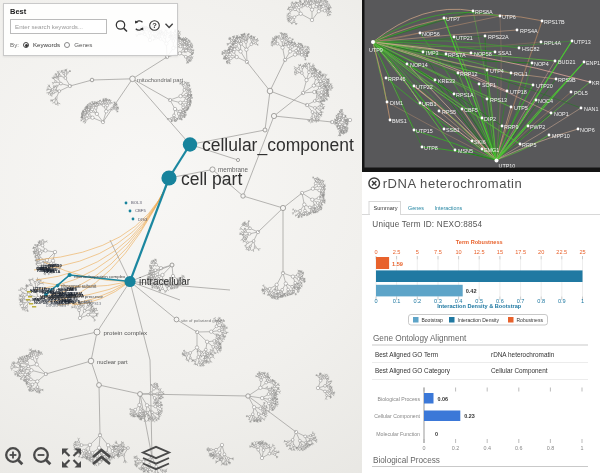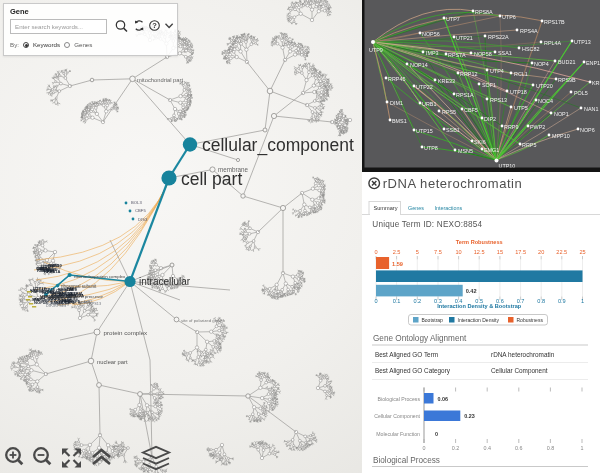--- a/index.html
+++ b/index.html
@@ -1446,21 +1446,21 @@
       <line x1="188.4" y1="215.5" x2="188.4" y2="219.5" stroke="#aaa" stroke-width="0.8"></line>
       <line x1="188.4" y1="267" x2="188.4" y2="271" stroke="#aaa" stroke-width="0.8"></line>
       <text x="188.4" y="277.5" font-size="5.4" fill="#888" text-anchor="middle">0.8</text>
       <line x1="220.0" y1="215.5" x2="220.0" y2="219.5" stroke="#aaa" stroke-width="0.8"></line>
       <line x1="220.0" y1="267" x2="220.0" y2="271" stroke="#aaa" stroke-width="0.8"></line>
       <text x="220.0" y="277.5" font-size="5.4" fill="#888" text-anchor="middle">1</text>
       <text x="11" y="291" font-size="8.2" fill="#666">Biological Process</text>
       <line x1="10" y1="294.5" x2="226" y2="294.5" stroke="#c9c9c9" stroke-width="1"></line>
     </svg>
 <div id="search">
-  <div id="brand">Gene</div>
+  <div id="brand">Best</div>
   <div id="srow">
     <div id="sinput">Enter search keywords...</div>
     <svg width="64" height="18" viewBox="0 0 64 18" style="margin-left:5px">
       <circle cx="8.5" cy="8" r="4.2" fill="none" stroke="#333" stroke-width="1.25"></circle>
       <line x1="11.6" y1="11.1" x2="15" y2="14.5" stroke="#333" stroke-width="1.5"></line>
       <path d="M30.5 5.2a4.4 4.4 0 0 0 -7 0.8" fill="none" stroke="#333" stroke-width="1.25"></path>
       <path d="M23 3.4 23.2 6.6 26.2 5.6Z" fill="#333"></path>
       <path d="M23.8 11.8a4.4 4.4 0 0 0 7 -0.8" fill="none" stroke="#333" stroke-width="1.25"></path>
       <path d="M31.3 13.6 31.1 10.4 28.1 11.4Z" fill="#333"></path>
       <circle cx="42.5" cy="8.5" r="4.8" fill="none" stroke="#333" stroke-width="1.1"></circle>

